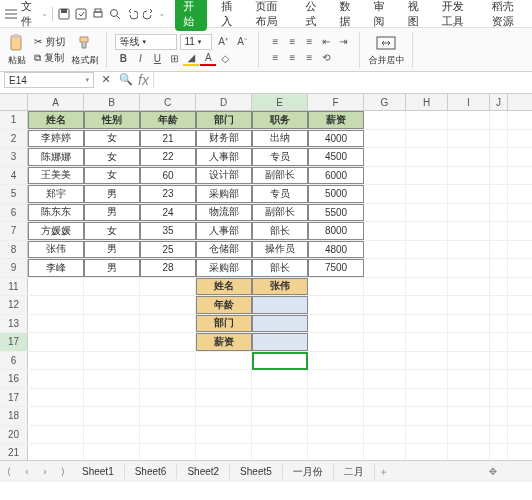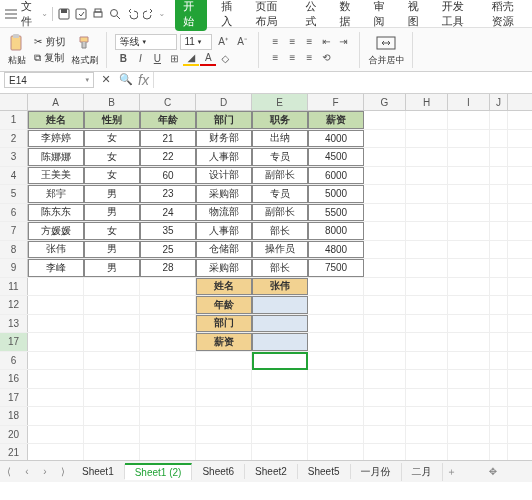--- a/index.html
+++ b/index.html
@@ -468,21 +468,20 @@
       </div>
     </div>
   <div class="selbox" style="left:252px;top:257.5px;width:56px;height:18.5px;"></div>
 
   <div class="sheet-tabs">
     <span class="stbtn">⟨</span>
     <span class="stbtn">‹</span>
     <span class="stbtn">›</span>
     <span class="stbtn">⟩</span>
     <span class="stab">Sheet1</span>
-    <span class="stab active">Sheet1 (2)</span>
     <span class="stab">Sheet6</span>
     <span class="stab">Sheet2</span>
     <span class="stab">Sheet5</span>
     <span class="stab">一月份</span>
     <span class="stab">二月</span>
     <span class="stbtn">＋</span>
     <span style="flex:1"></span>
     <span class="stbtn" style="margin-right:30px">✥</span>
   </div>
 </div>

